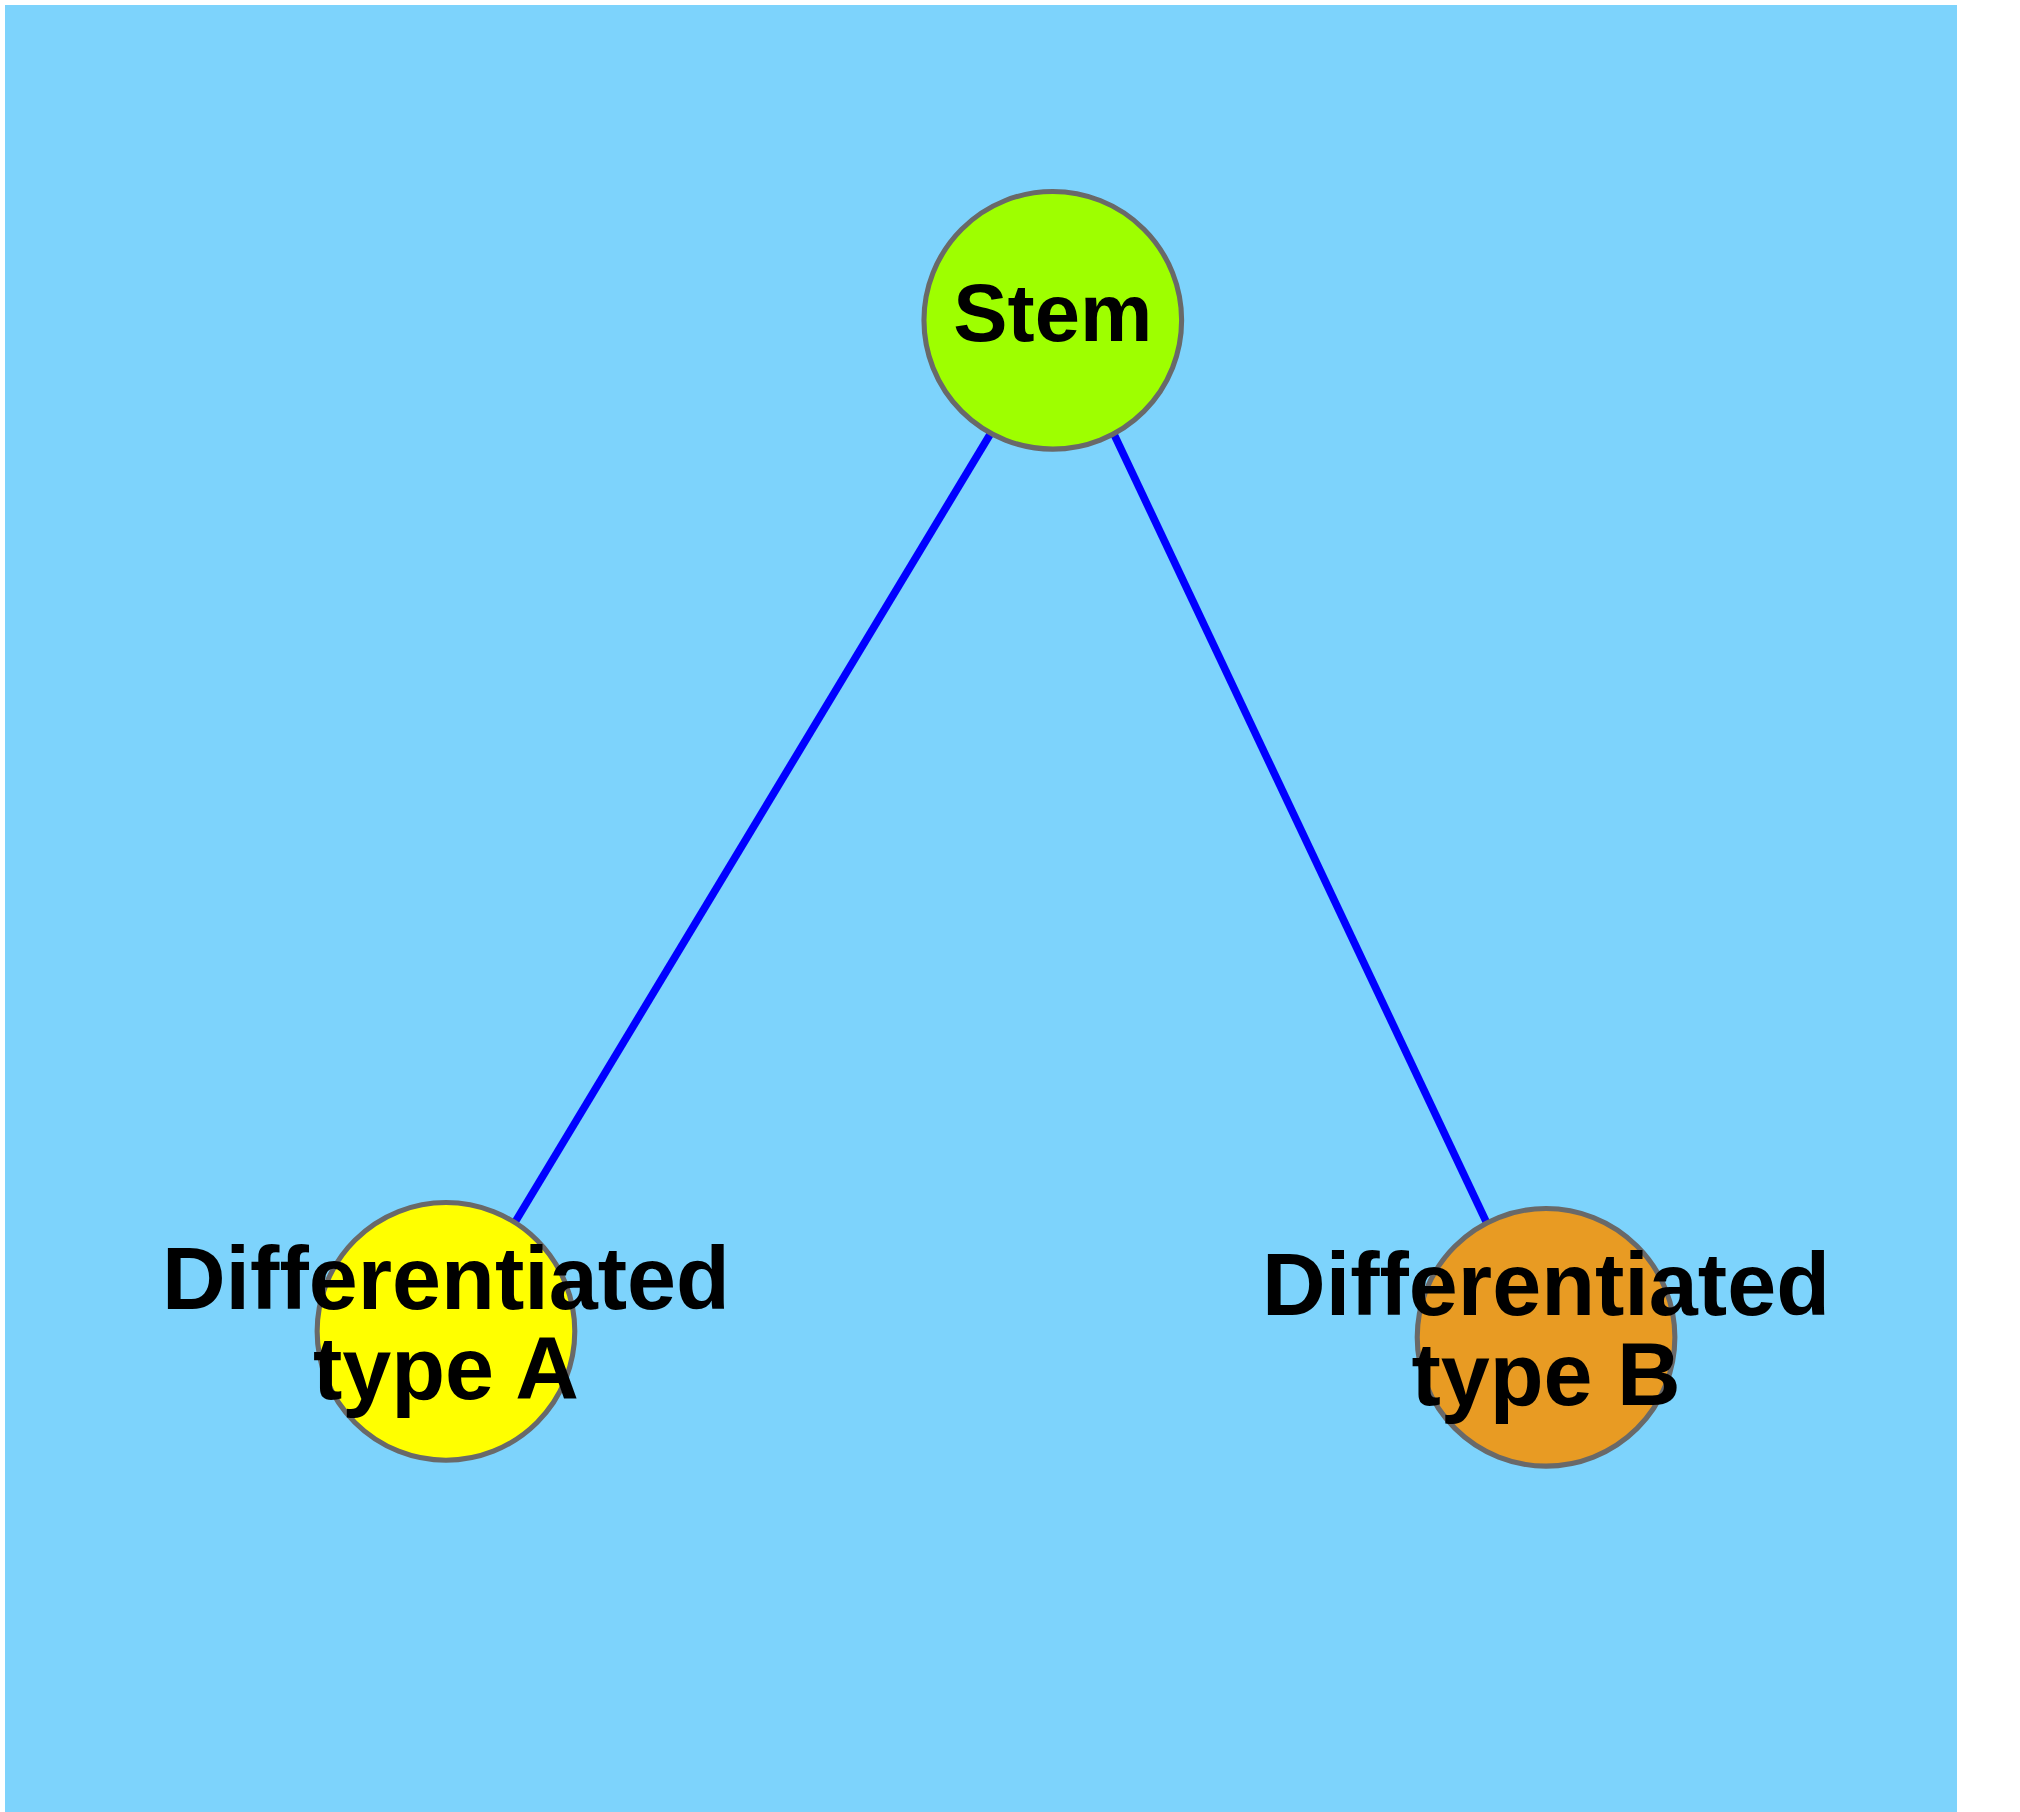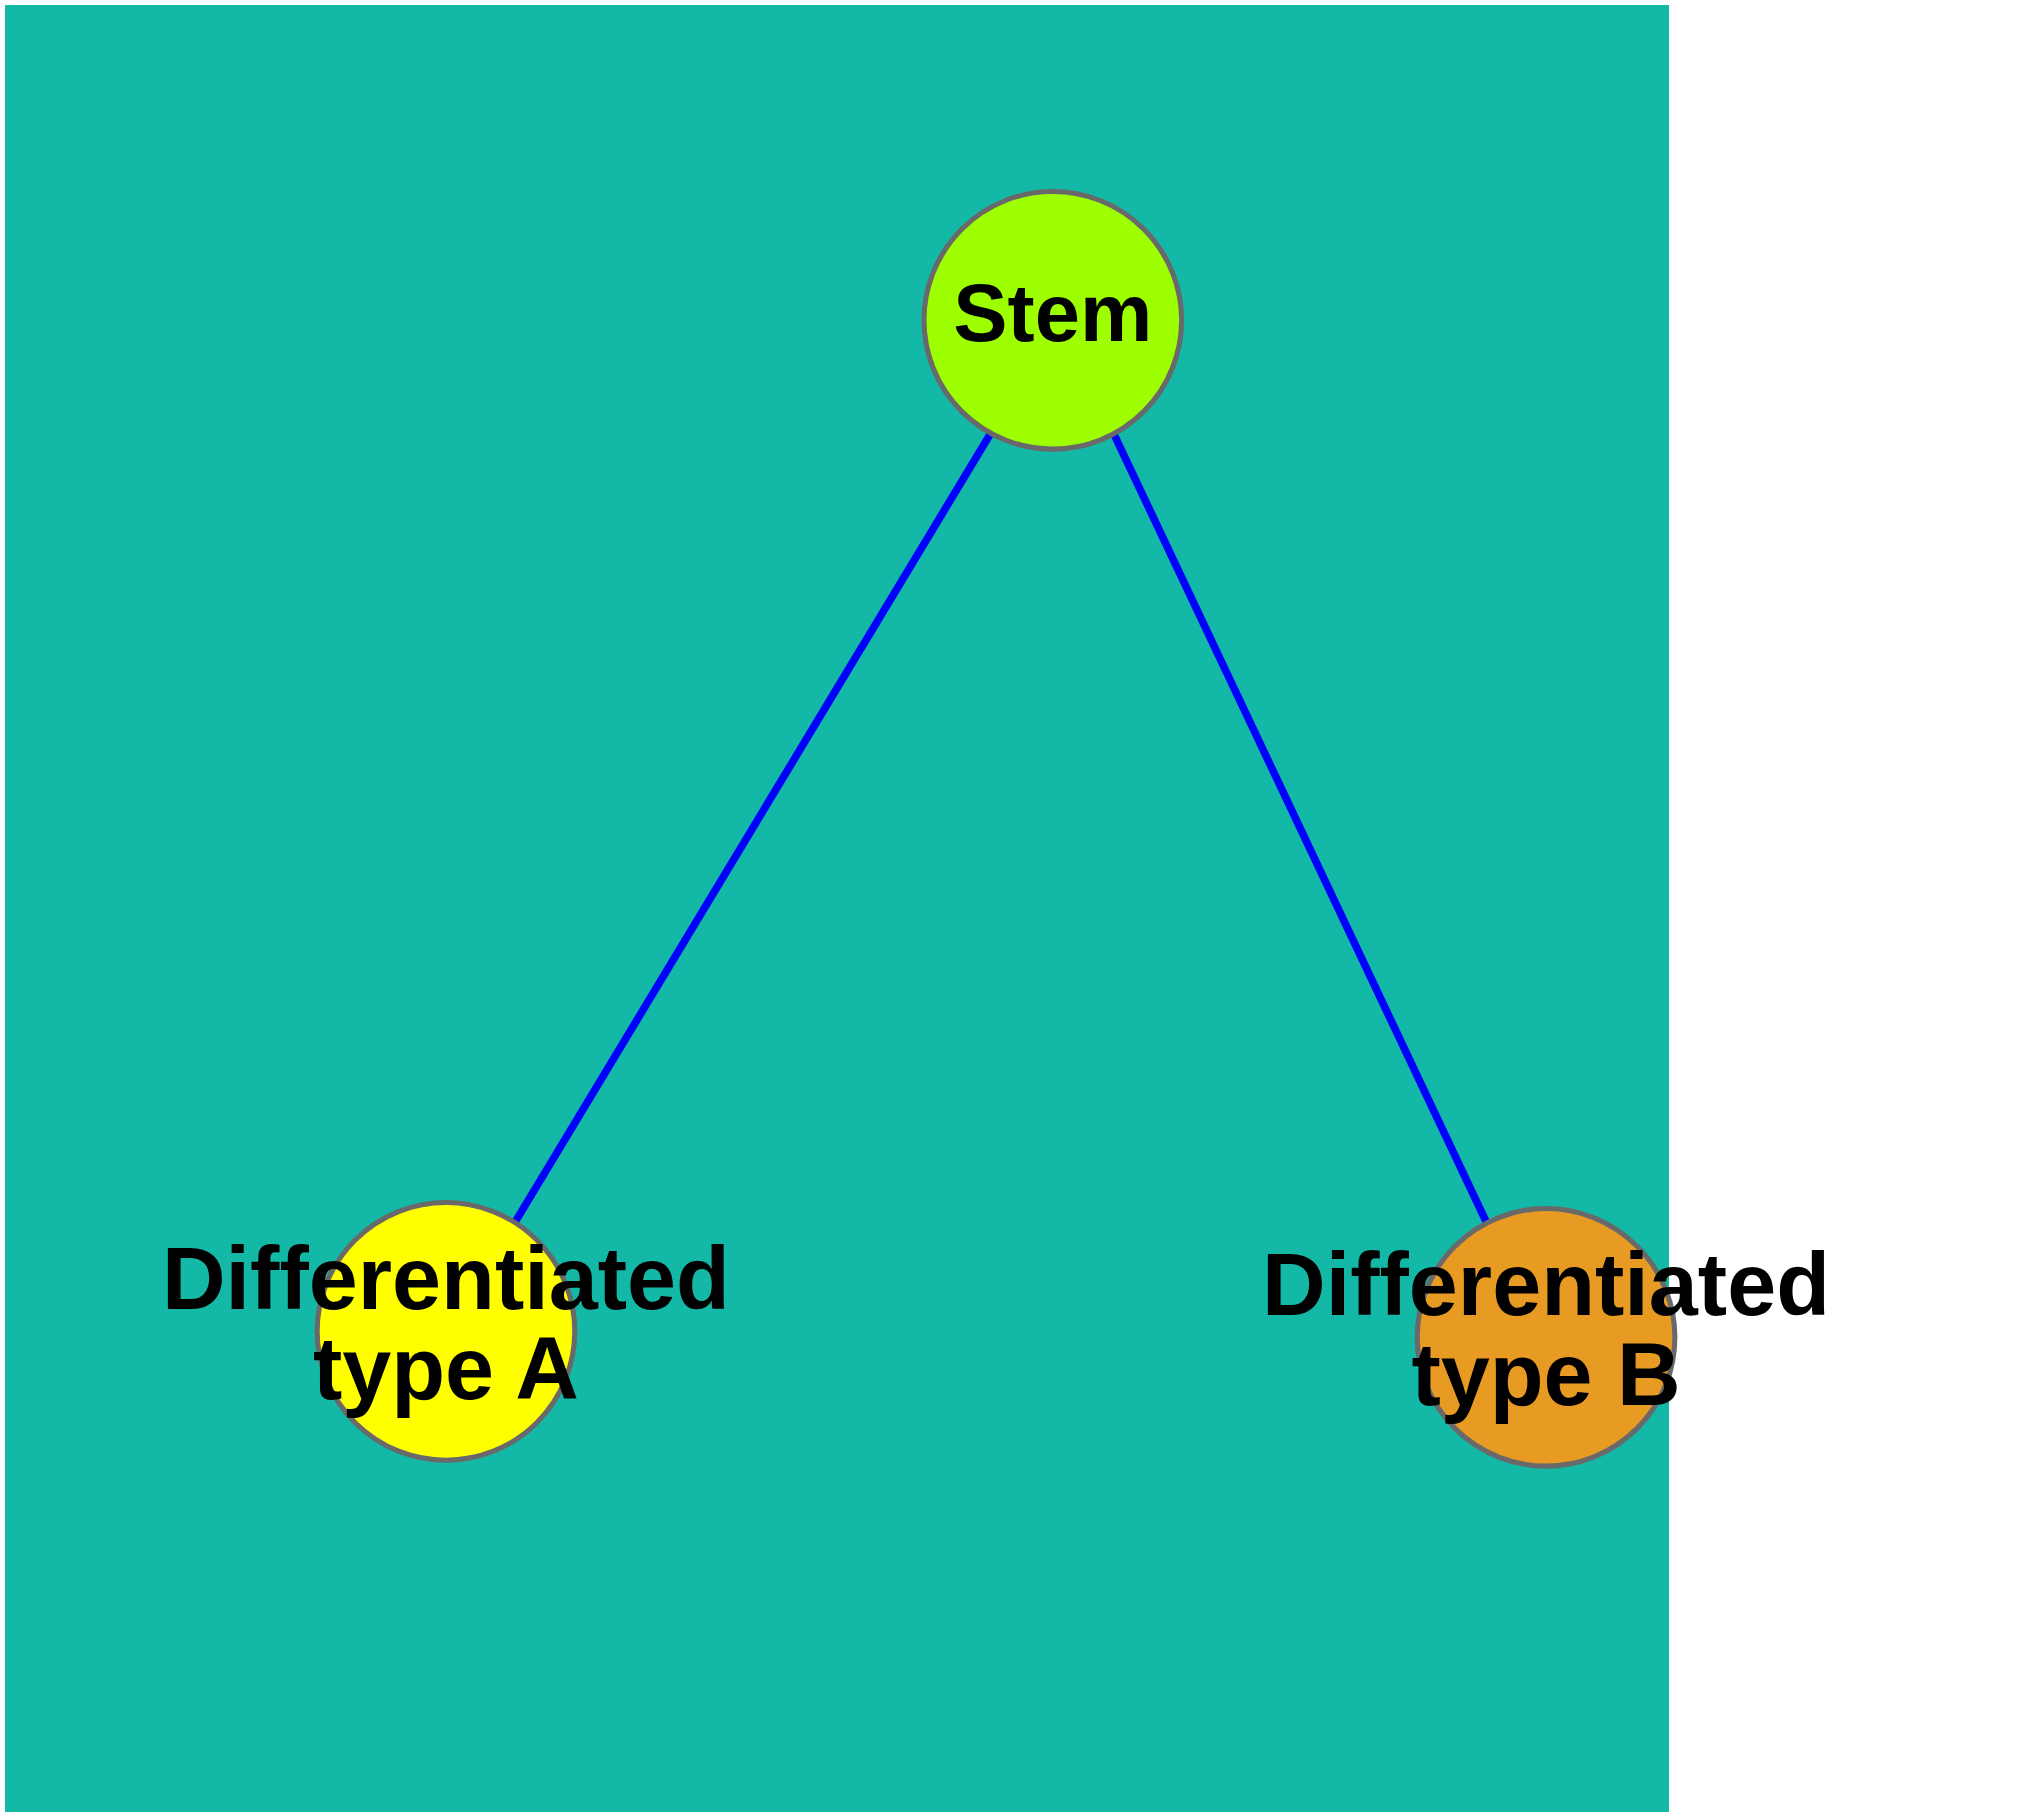--- a/index.html
+++ b/index.html
@@ -40,21 +40,21 @@
   }
   .node-label-stem { font-size: 96px; }
   .node-label-leaf { font-size: 104px; }
   .edge-line {
     stroke-linecap: butt;
   }
 </style>
 </head>
 <body style="width: 2021px; height: 1812px;">
 
-<div id="graph-canvas" style="width: 1669px; height: 1812px; background: #14b8a6; border-top-color: rgb(255, 255, 255); border-left-color: rgb(255, 255, 255);">
+<div id="graph-canvas" style="width: 1957px; height: 1812px; background: #7dd3fc; border-top-color: rgb(255, 255, 255); border-left-color: rgb(255, 255, 255);">
   <svg id="graph-svg" viewBox="0 0 2384 2138" width="2021" height="1812">
 
     <g>
       <line class="edge-line" x1="1163" y1="505" x2="601" y2="1437" stroke="#0000ff" stroke-width="9"></line>
       <line class="edge-line" x1="1308" y1="506" x2="1748" y2="1437" stroke="#0000ff" stroke-width="9"></line>
     </g>
 
     <g>
 
       <g>

